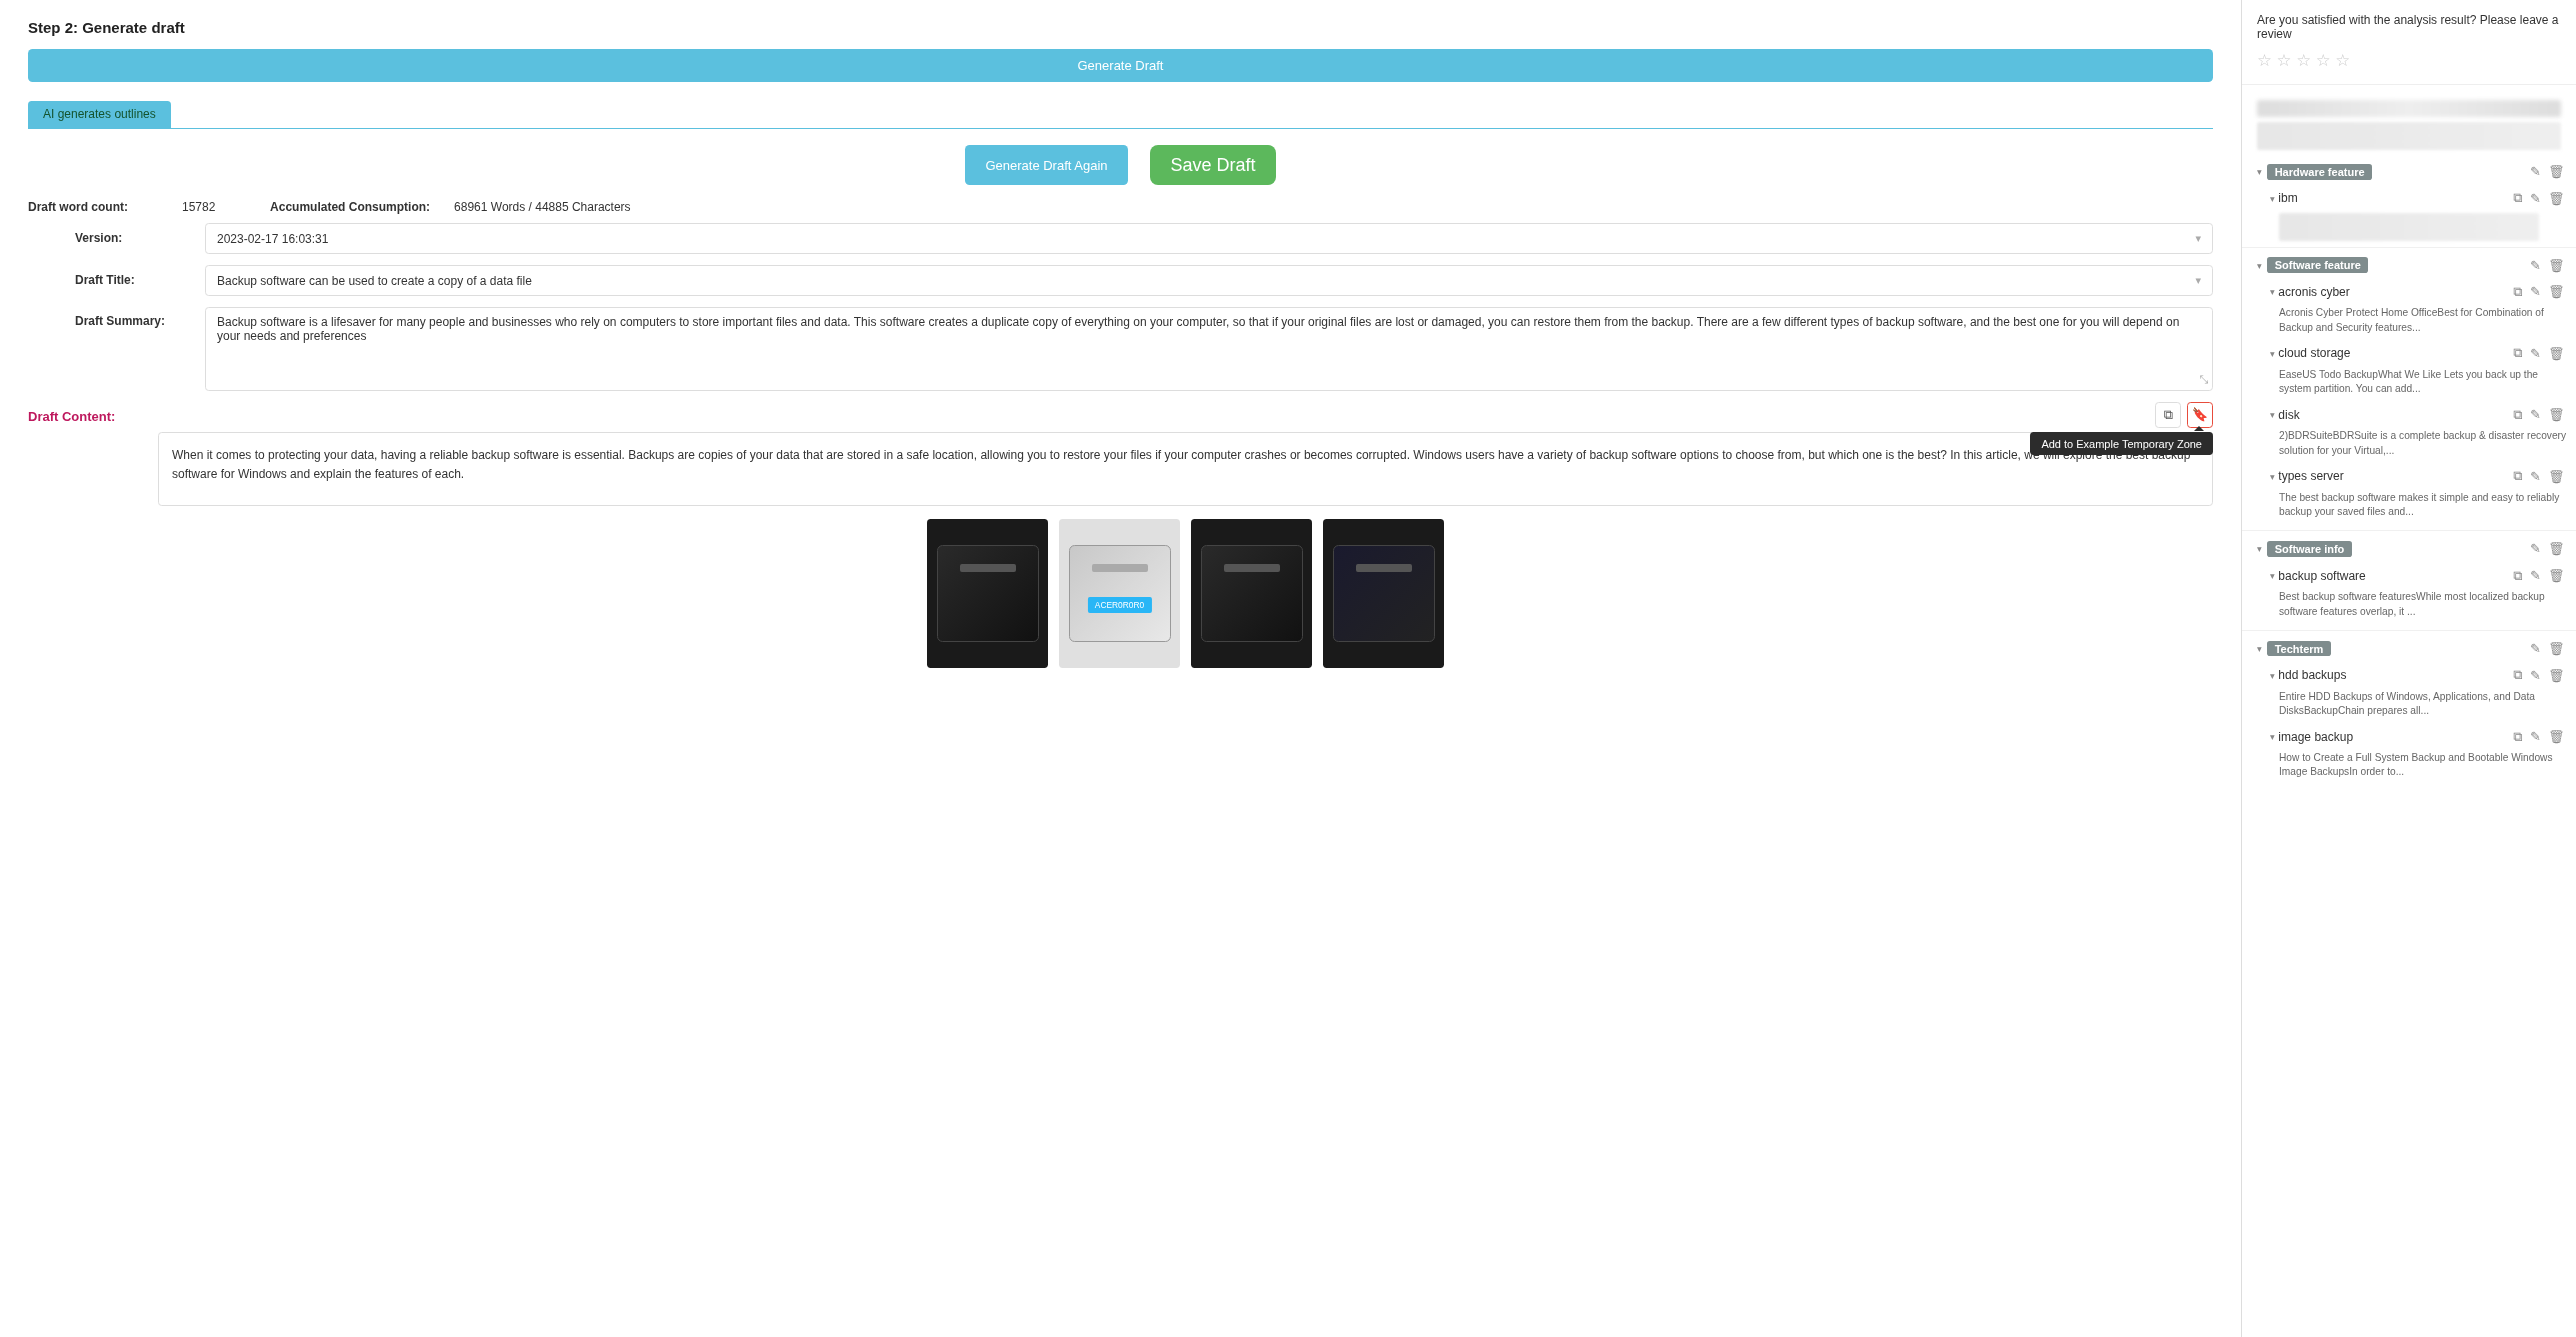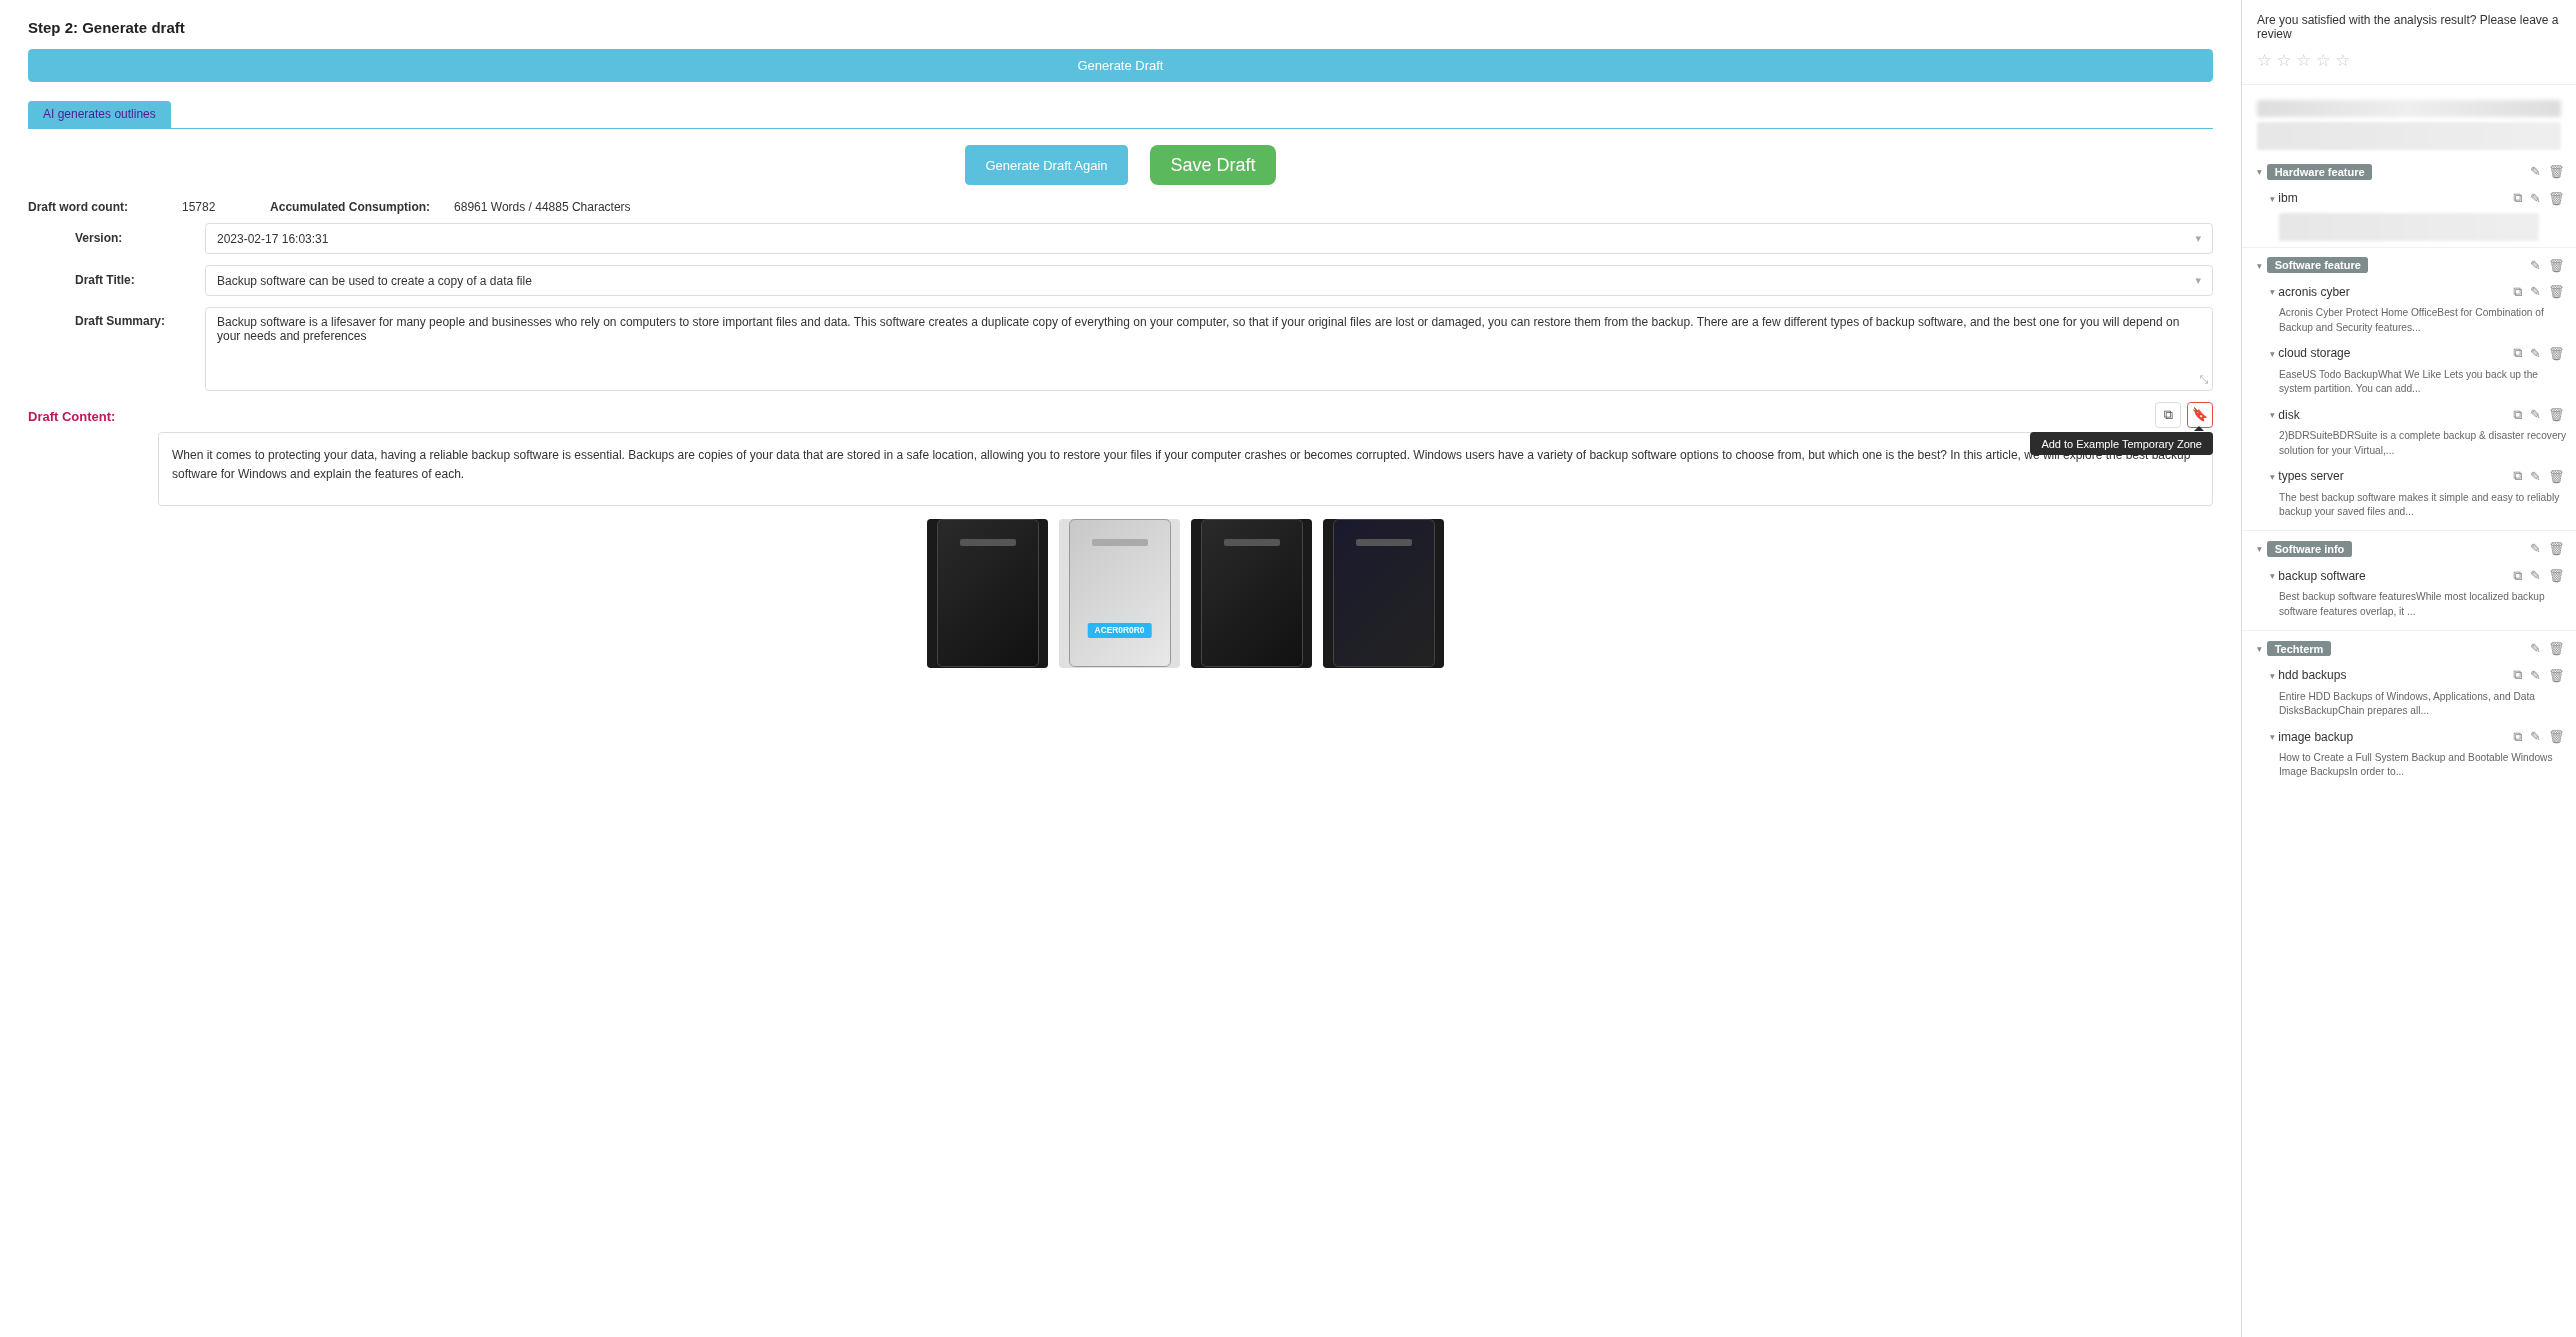--- a/index.html
+++ b/index.html
@@ -34,21 +34,21 @@
     }
 
     .tab-bar {
       border-bottom: 1.9px solid #5bc0de;
       margin-bottom: 16.7px;
     }
     .tab-item {
       display: inline-block;
       padding: 6.5px 15px;
       background: #5bc0de;
-      color: #4c1d95;
+      color: #14532d;
       font-size: 12px;
       cursor: pointer;
       border-radius: 3.7px 3.7px 0 0;
     }
 
     .action-buttons {
       display: flex;
       gap: 22px;
       margin-bottom: 15px;
       justify-content: center;
@@ -221,26 +221,25 @@
       justify-content: center;
       position: relative;
       overflow: hidden;
     }
     .computer-image.white-case {
       background: #e0e0e0;
     }
     
     .tower-pc {
       width: 102px;
-      height: 148px;
+      height: 97px;
       background: linear-gradient(135deg, #2a2a2a, #111);
       border-radius: 5.6px;
       border: 1.9px solid #444;
       position: relative;
-      font-weight: bold;
     }
     .tower-pc::before {
       content: '';
       position: absolute;
       top: 18.6px;
       left: 50%;
       transform: translateX(-50%);
       width: 56px;
       height: 7.4px;
       background: #555;

